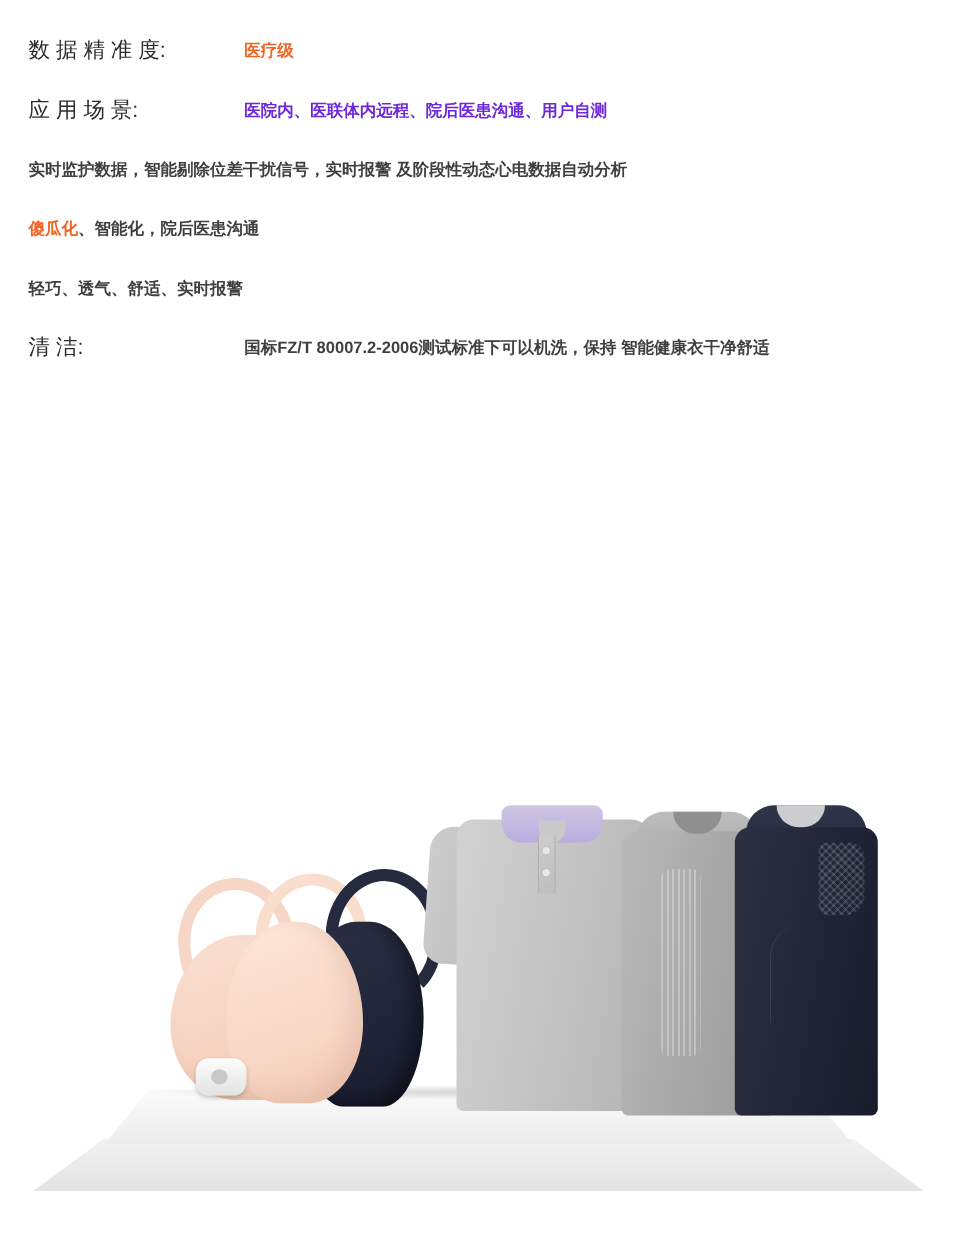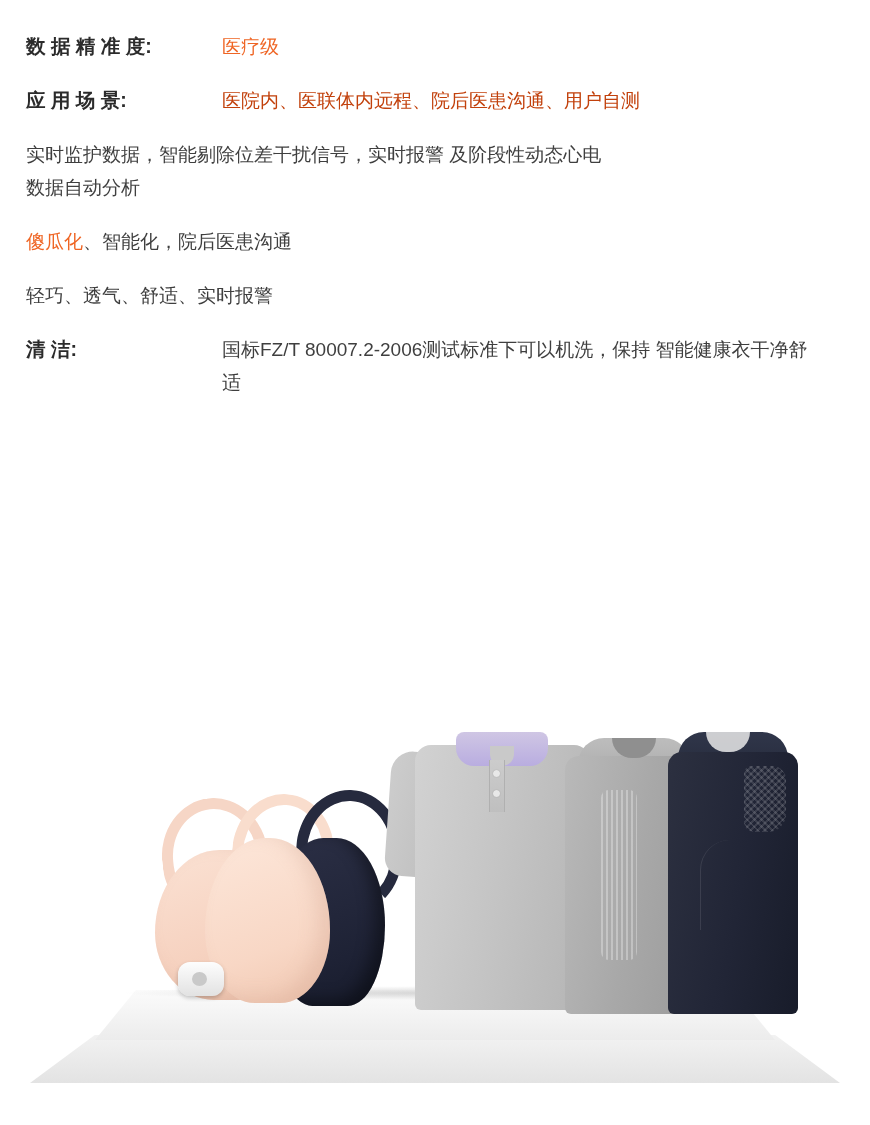--- a/index.html
+++ b/index.html
@@ -28,36 +28,37 @@
   .spec-row {
     display: flex;
     align-items: flex-start;
     margin-bottom: 21px;
   }
 
   .spec-label {
     width: 196px;
     flex: 0 0 196px;
     font-size: 19.5px;
-    font-weight: bold;
+    font-weight: normal;
     color: #2b2b2b;
     line-height: 33px;
     white-space: nowrap;
     letter-spacing: 0px;
   }
 
   .spec-value {
     flex: 1 1 auto;
-    font-size: 19px;
+    font-size: 15px;
     line-height: 33px;
     color: #3f3f3f;
     max-width: 590px;
-  }
-
-  .v-blue { color: #c2410c; }
+    font-weight: bold;
+  }
+
+  .v-blue { color: #6d28d9; }
   .v-orange { color: #ef6524; }
   .v-dark { color: #3f3f3f; }
 
   
   .photo {
     position: absolute;
     left: 0;
     top: 690px;
     width: 870px;
     height: 435px;

